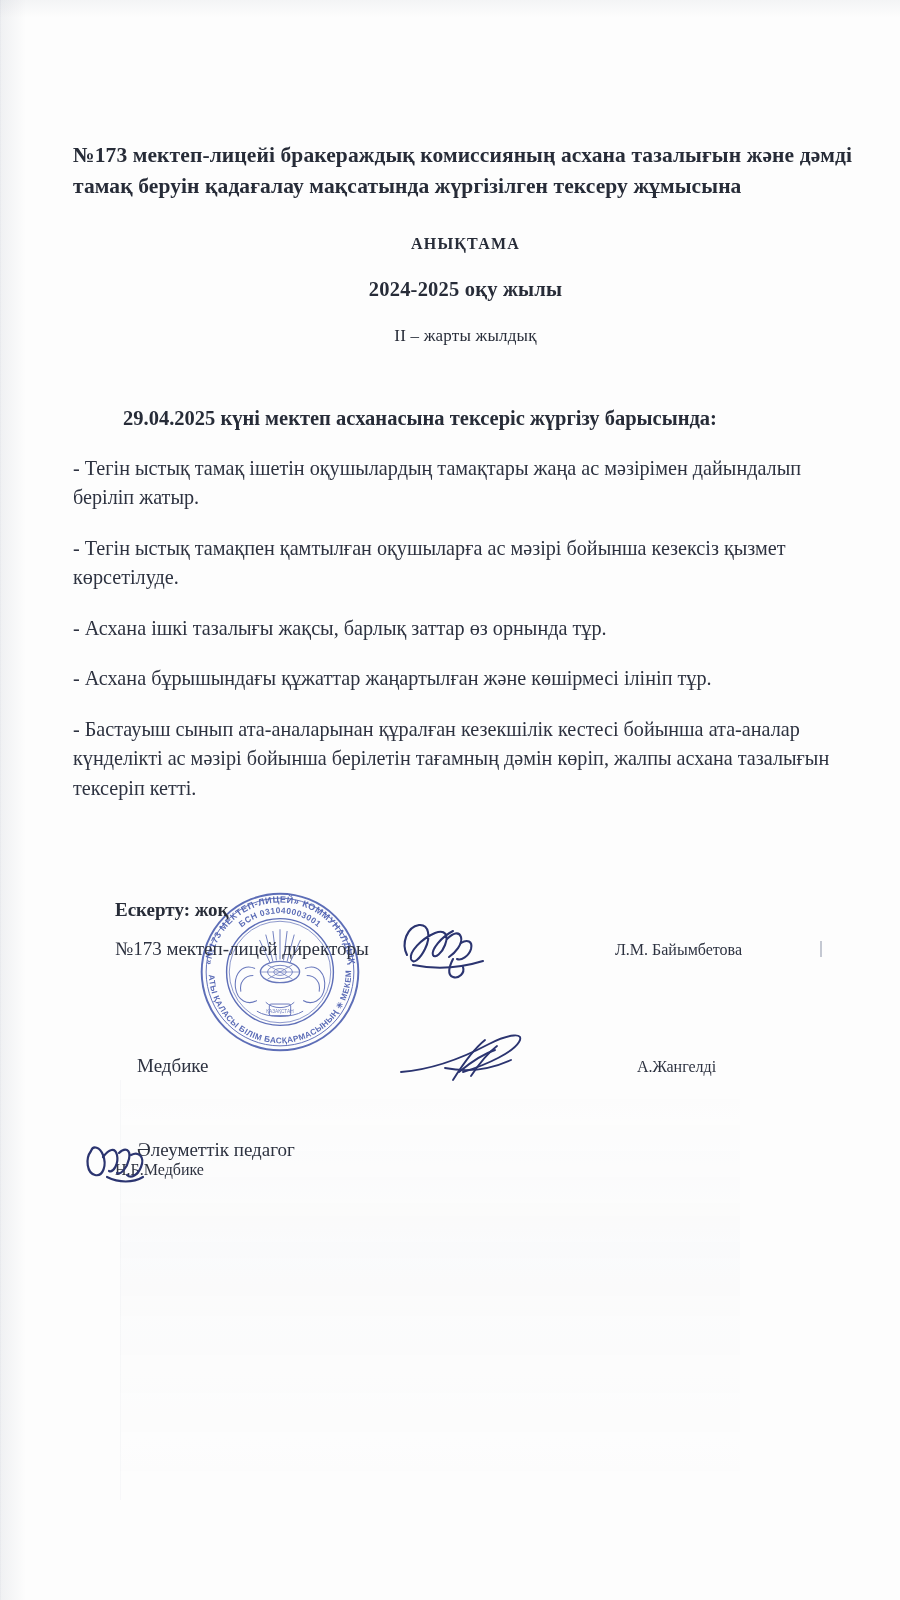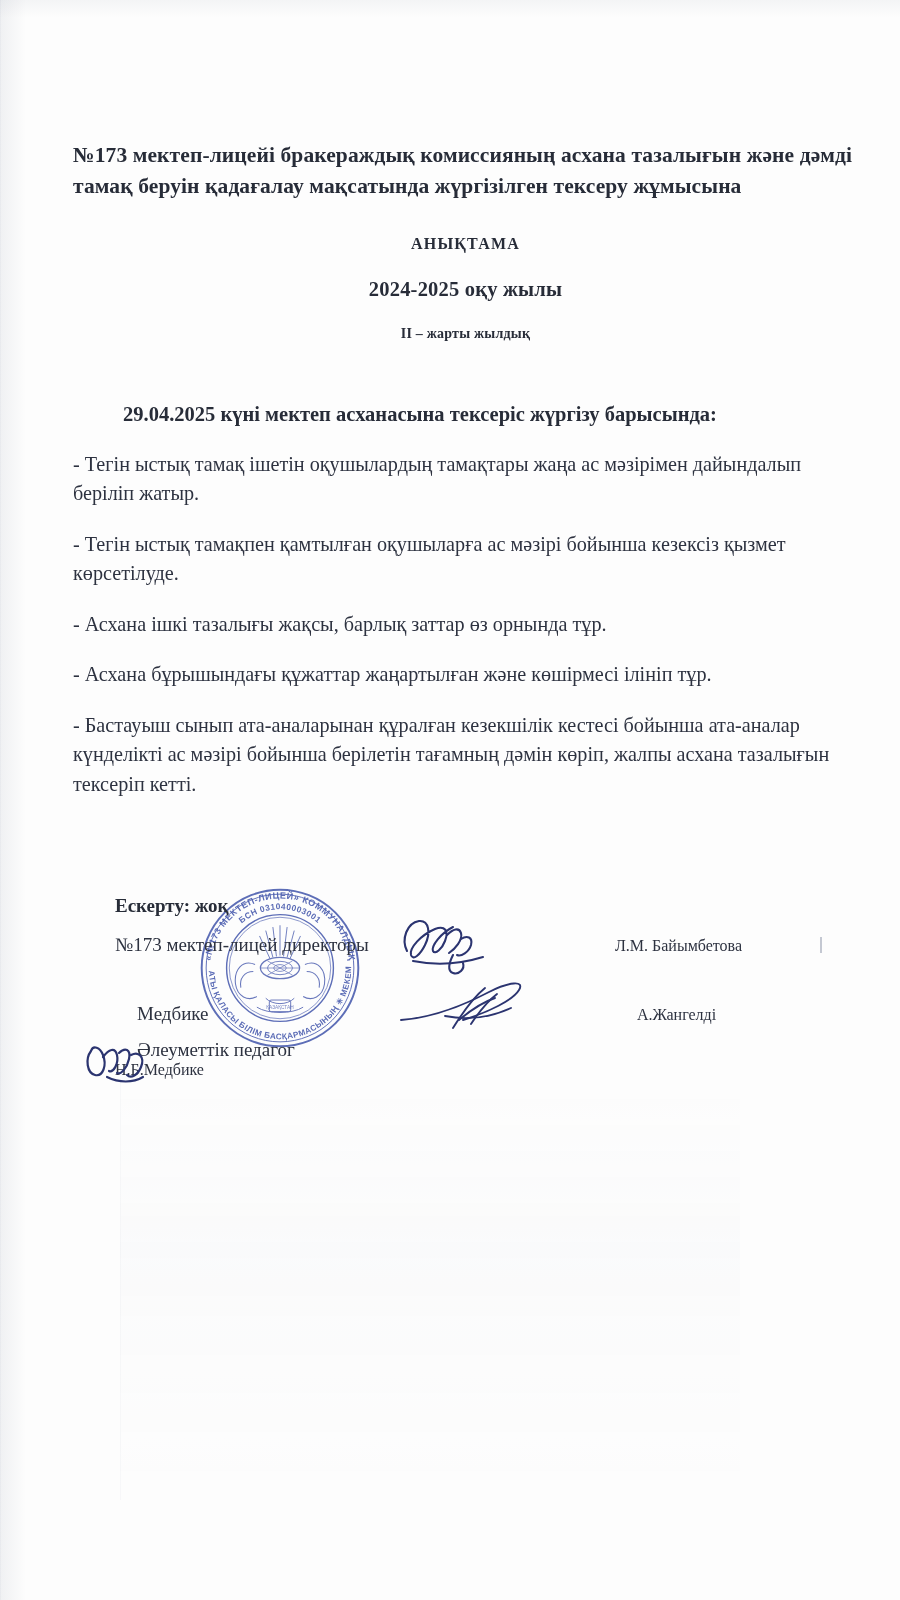--- a/index.html
+++ b/index.html
@@ -85,22 +85,22 @@
   }
   .school-year {
     margin-top: 25px;
     font-size: 20.5px;
     font-weight: bold;
     letter-spacing: 0.2px;
     color: #272c38;
   }
   .half-year {
     margin-top: 25px;
-    font-size: 14px;
-    font-weight: bold;
+    font-size: 17px;
+    font-weight: normal;
     letter-spacing: 0.2px;
     color: #272c38;
   }
 
   .date-line {
     margin-top: 58px;
     padding-left: 50px;
     font-size: 20.5px;
     font-weight: bold;
     line-height: 1.4;
@@ -139,21 +139,21 @@
   }
   .sign-row.tight { margin-top: 14px; flex-direction: column; }
   .sign-row.gap-big { margin-top: 47px; }
 
   .role {
     width: 300px;
     font-size: 19px;
     color: #2d3240;
     flex: 0 0 auto;
   }
-  .role.indent { padding-left: 22px; }
+  .role.indent { padding-left: 22px; margin-top: 48px; }
 
   .sig-slot {
     width: 200px;
     flex: 0 0 auto;
     position: relative;
     height: 0;
   }
 
   .person {
     font-size: 16px;

